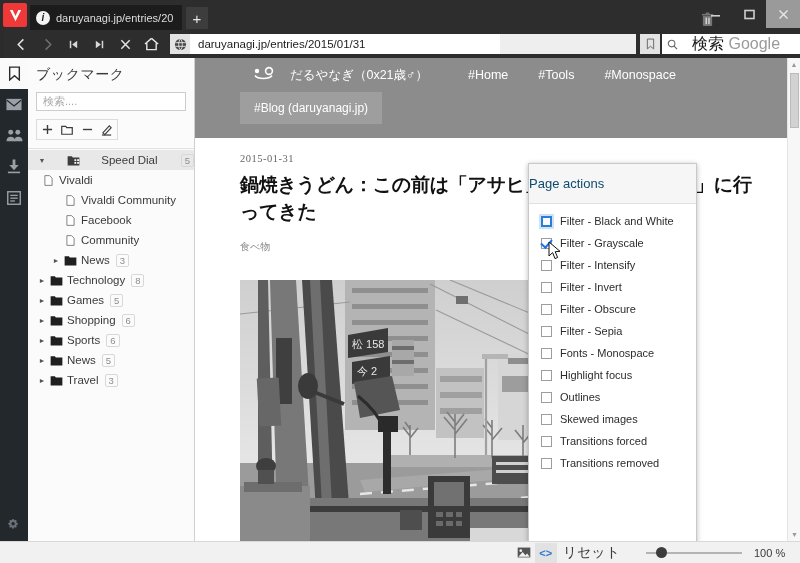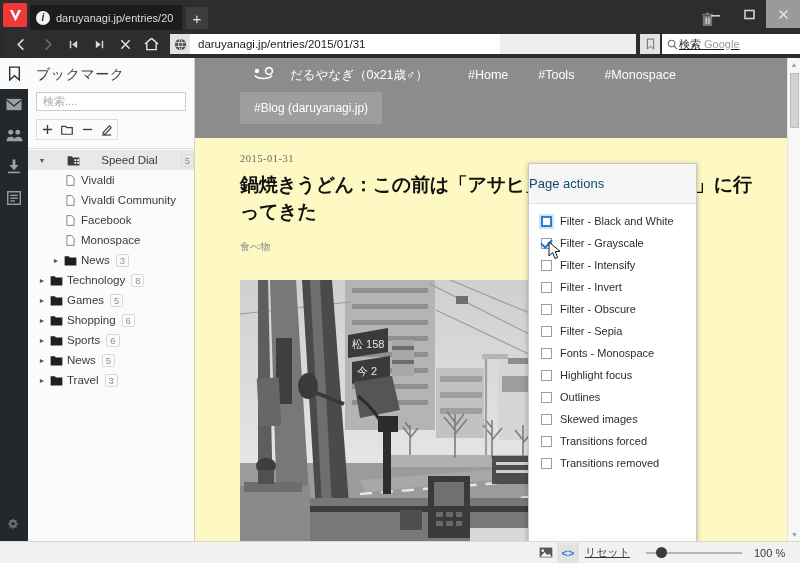--- a/index.html
+++ b/index.html
@@ -64,21 +64,21 @@
     width: 20px; height: 20px; background: #e3e3e3;
     display: flex; align-items: center; justify-content: center; flex: none;
   }
   .urltext { font-size: 11.5px; color: #1b1b1b; padding-left: 8px; white-space: nowrap; }
   .urlwrap .urlfill { position: absolute; right: 0; top: 0; width: 136px; height: 20px; background: #eeeeee; }
   .bookmarkbtn { width: 20px; height: 20px; background: #e3e3e3; display:flex;align-items:center;justify-content:center; flex:none;}
   .searchwrap {
     width: 138px; height: 20px; background: #fff; display: flex; align-items: center;
     margin-left: 2px; flex: none; padding-left: 5px;
   }
-  .searchwrap .stext { font-size: 11px; color: #1b1b1b; margin-left: 1px; white-space: nowrap; text-decoration: underline; }
+  .searchwrap .stext { font-size: 16px; color: #1b1b1b; margin-left: 14px; white-space: nowrap; }
   .searchwrap .stext .eng { color: #9a9a9a; }
 
   
   .rail {
     position: absolute; left: 0; top: 58px; width: 28px; height: 505px;
     background: #23282d;
   }
   .railbtn { width: 28px; height: 31px; display: flex; align-items: center; justify-content: center; color: #9aa0a6; }
   .railbtn.active { background: #fafafa; color: #2a2a2a; }
   .railbtn.gear { position: absolute; bottom: 23px; left: 0; }
@@ -108,21 +108,21 @@
   .node .ic { width: 16px; display: flex; align-items: center; justify-content: center; flex: none; }
   .node .lbl { margin-left: 3px; }
   .node .cnt {
     margin-left: 6px; font-size: 9.5px; color: #8d8d8d;
     border: 1px solid #d8d8d8; border-radius: 2px; padding: 0 3px; line-height: 11px;
   }
 
   
   .webview {
     position: absolute; left: 195px; top: 58px; width: 605px; height: 483px;
-    background: #fef9c3; overflow: hidden;
+    background: #ffffff; overflow: hidden;
   }
   .site-header { position: absolute; left: 0; top: 0; width: 592px; height: 80px; background: #8c8c8c; }
   .site-nav { display: flex; align-items: center; height: 34px; padding-left: 57px; color: #fff; font-size: 12.5px; }
   .site-face { margin-right: 12px; font-size: 11px; letter-spacing: -1px; }
   .site-brand { margin-right: 40px; font-size: 12.5px; }
   .site-link { margin-right: 30px; }
   .site-tab {
     margin-left: 45px; background: #9e9e9e; color: #fff; font-size: 12px;
     padding: 9px 14px; display: inline-block;
   }
@@ -177,21 +177,21 @@
   .cursor { position: absolute; left: 548px; top: 241px; width: 14px; height: 20px; }
 
   
   .statusbar {
     position: absolute; left: 0; bottom: 0; width: 800px; height: 22px;
     background: #f1f1f1; border-top: 1px solid #d8d8d8;
     display: flex; align-items: center; justify-content: flex-end; padding-right: 8px;
   }
   .sb-icon { width: 22px; height: 20px; display: flex; align-items: center; justify-content: center; color: #555; }
   .sb-icon.codeactive { background: #e2e2e2; color: #2b78d4; font-weight: bold; font-size: 11px; }
-  .sb-reset { font-size: 11px; color: #3a3a3a; margin: 0 16px 0 6px; text-decoration: underline; }
+  .sb-reset { font-size: 14px; color: #3a3a3a; margin: 0 26px 0 6px; }
   .sb-slider { position: relative; width: 96px; height: 20px; display: flex; align-items: center; }
   .sb-slider .track { position: absolute; left: 0; right: 0; height: 2px; background: #b4b4b4; }
   .sb-slider .knob { position: absolute; left: 10px; width: 11px; height: 11px; border-radius: 50%; background: #3c3c3c; }
   .sb-zoom { font-size: 11px; color: #3a3a3a; margin-left: 12px; width: 38px; }
 </style>
 </head>
 <body>
 
 <div class="app">
 
@@ -387,55 +387,55 @@
                 <rect x="8" y="4.6" width="2" height="2"></rect>
                 <rect x="11" y="4.6" width="2" height="2"></rect>
                 <rect x="8" y="7.6" width="2" height="2"></rect>
                 <rect x="11" y="7.6" width="2" height="2"></rect>
               </g>
             </svg>
           </span>
           <span class="lbl">Speed Dial</span>
           <span class="cnt">5</span>
         </div>
+        <div class="node" style="">
+          <span class="tw"></span>
+          <span class="ic">
+            <svg width="9" height="11" viewBox="0 0 10 12">
+              <path d="M1 .6h5.2L9 3.4V11.4H1z" fill="#fff" stroke="#777" stroke-width="1"></path>
+            </svg>
+          </span>
+          <span class="lbl">Vivaldi</span>
+        </div>
         <div class="node" style="padding-left: 22px;">
           <span class="tw"></span>
           <span class="ic">
             <svg width="9" height="11" viewBox="0 0 10 12">
               <path d="M1 .6h5.2L9 3.4V11.4H1z" fill="#fff" stroke="#777" stroke-width="1"></path>
             </svg>
           </span>
-          <span class="lbl">Vivaldi</span>
+          <span class="lbl">Vivaldi Community</span>
         </div>
         <div class="node" style="padding-left: 22px;">
           <span class="tw"></span>
           <span class="ic">
             <svg width="9" height="11" viewBox="0 0 10 12">
               <path d="M1 .6h5.2L9 3.4V11.4H1z" fill="#fff" stroke="#777" stroke-width="1"></path>
             </svg>
           </span>
-          <span class="lbl">Vivaldi Community</span>
+          <span class="lbl">Facebook</span>
         </div>
         <div class="node" style="padding-left: 22px;">
           <span class="tw"></span>
           <span class="ic">
             <svg width="9" height="11" viewBox="0 0 10 12">
               <path d="M1 .6h5.2L9 3.4V11.4H1z" fill="#fff" stroke="#777" stroke-width="1"></path>
             </svg>
           </span>
-          <span class="lbl">Facebook</span>
-        </div>
-        <div class="node" style="padding-left: 22px;">
-          <span class="tw"></span>
-          <span class="ic">
-            <svg width="9" height="11" viewBox="0 0 10 12">
-              <path d="M1 .6h5.2L9 3.4V11.4H1z" fill="#fff" stroke="#777" stroke-width="1"></path>
-            </svg>
-          </span>
-          <span class="lbl">Monospace</span>
+          <span class="lbl">Community</span>
         </div>
         <div class="node" style="padding-left: 22px;">
           <span class="tw">►</span>
           <span class="ic">
             <svg width="13" height="11" viewBox="0 0 14 12">
               <path d="M.6 1.4h4.6l1.1 1.3h7.1v8.7H.6z" fill="#1f1f1f"></path>
             </svg>
           </span>
           <span class="lbl">News</span>
           <span class="cnt">3</span>

